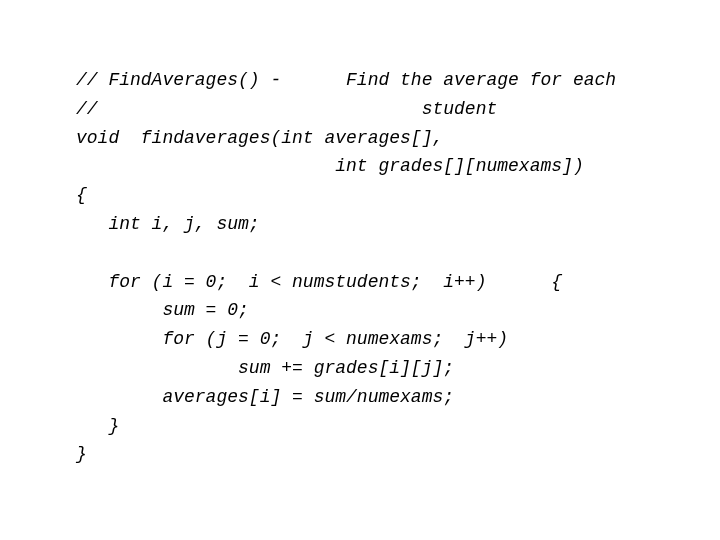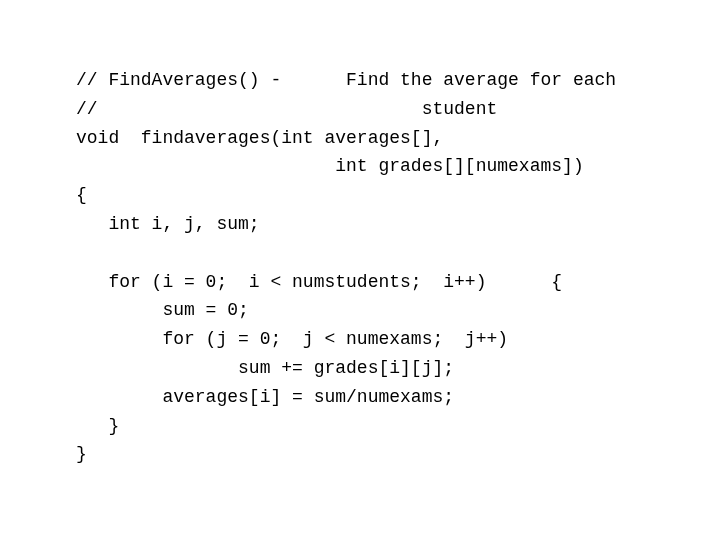--- a/index.html
+++ b/index.html
@@ -1,18 +1,19 @@
 <!DOCTYPE html>
 <html><head>
   <meta charset="utf-8">
   <style>
     * {
       margin: 12px;
       padding: 0;
       box-sizing: border-box;
+      font-style: italic;
     }
 
     body {
       width: 720px;
       height: 540px;
       background-color: #ffffff;
       display: flex;
       align-items: flex-start;
       justify-content: flex-start;
       padding: 30px 40px;

